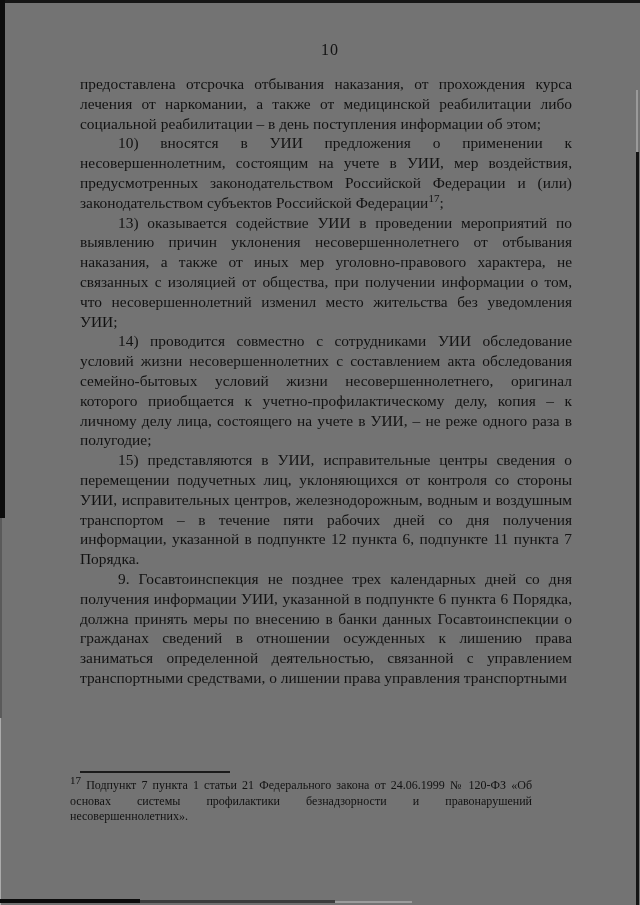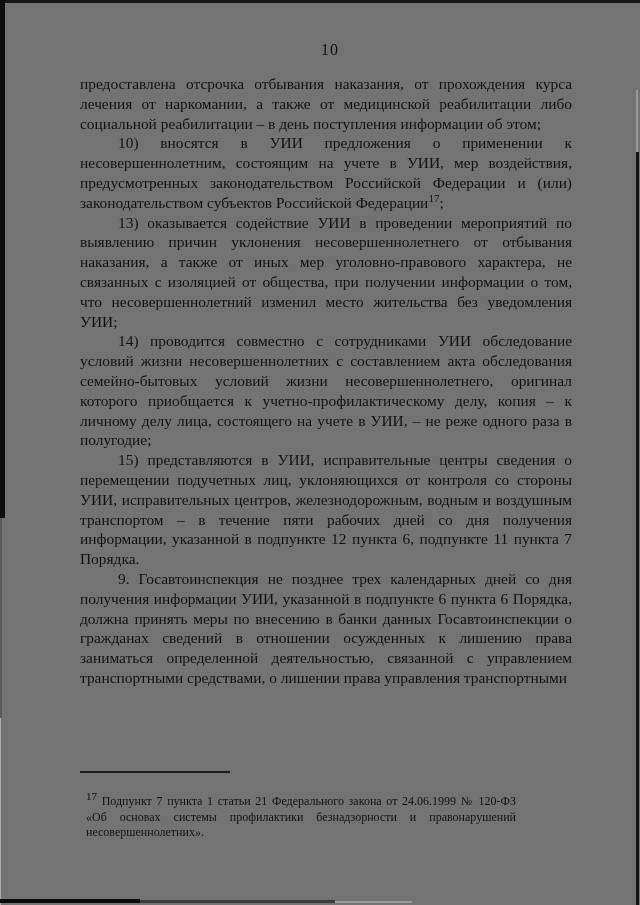--- a/index.html
+++ b/index.html
@@ -63,21 +63,21 @@
   }
   .footnotes {
     position: absolute;
     top: 778px;
     left: 70px;
     width: 462px;
     font-size: 12px;
     line-height: 15.5px;
     text-align: justify;
   }
-  .footnotes p.footnote { margin: 16px; }
+  .footnotes p.footnote { margin: 0; }
 </style>
 </head>
 <body>
 
 <div class="page">
 
   <div class="edge edge-top"></div>
   <div class="edge edge-left-1"></div>
   <div class="edge edge-left-2"></div>
   <div class="edge edge-left-3"></div>

